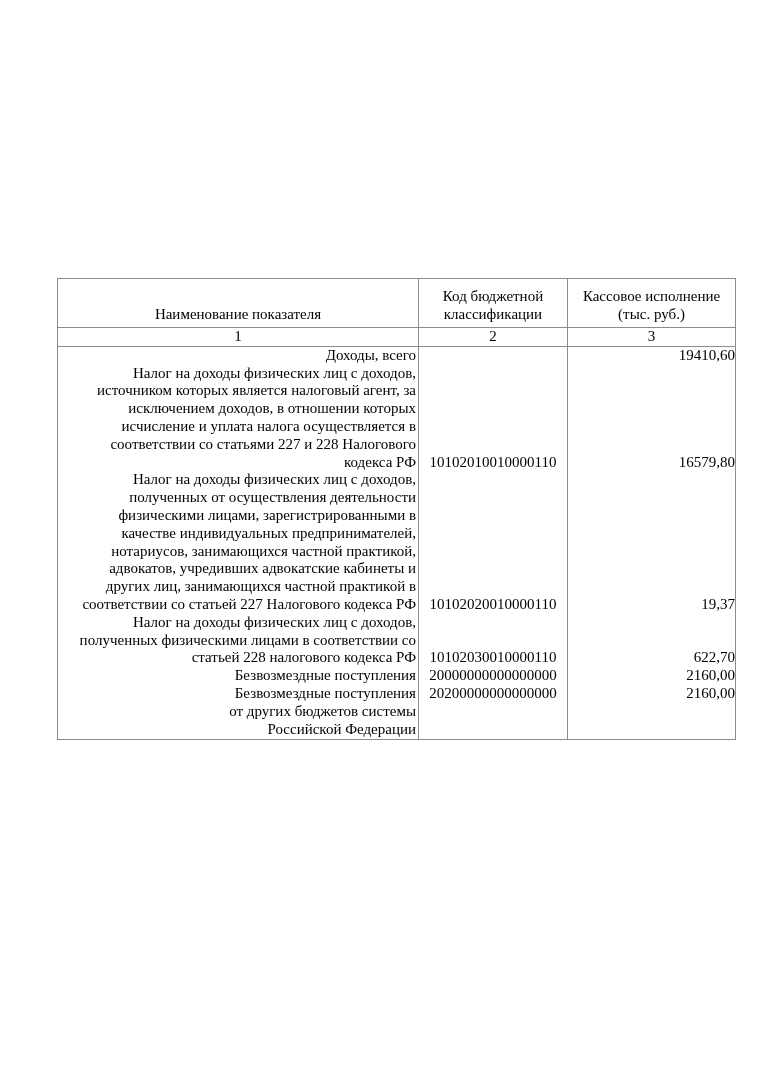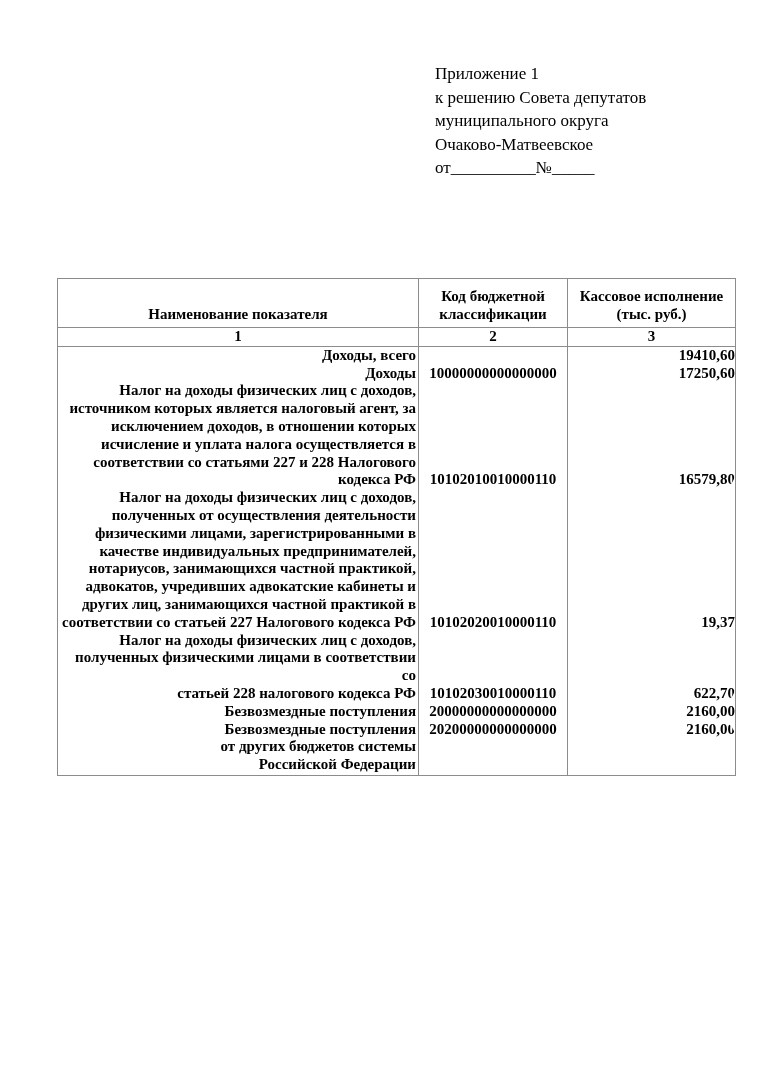--- a/index.html
+++ b/index.html
@@ -32,23 +32,22 @@
     font-size: 15px; line-height: 17.8px;
     border: 1px solid #8c8c8c;
   }
   col.w-name  { width: 361px; }
   col.w-code  { width: 149px; }
   col.w-value { width: 168px; }
 
   .budget-table th, .budget-table td {
     border-left: 1px solid #8c8c8c;
     border-right: 1px solid #8c8c8c;
-    font-weight: bold;
+    font-weight: normal;
     overflow: hidden;
-    border-radius: 16px;
   }
   .budget-table thead th { border-bottom: 1px solid #8c8c8c; }
 
   .head-row th {
     height: 49px; vertical-align: bottom; padding-bottom: 3px;
     text-align: center; white-space: pre-line;
   }
   .num-row th { height: 18px; text-align: center; vertical-align: middle; }
 
   tbody td.c-name  { text-align: right; padding-left: 4px; padding-right: 2px; white-space: pre-line; }
@@ -57,25 +56,20 @@
   tbody tr.valign-bottom td { vertical-align: bottom; }
   tbody tr.valign-top td    { vertical-align: top; }
   tbody tr:last-child td { padding-bottom: 1px; }
   .bold { font-weight: bold; }
 </style>
 </head>
 <body>
 
 <div class="page">
 
-  <div class="ref-block">Приложение 1
-к решению Совета депутатов
-муниципального округа
-Очаково-Матвеевское
-от__________№_____</div>
 
 
   <table class="budget-table">
     <colgroup>
       <col class="w-name">
       <col class="w-code">
       <col class="w-value">
     </colgroup>
     <thead>
       <tr class="head-row">
@@ -89,25 +83,20 @@
         <th>1</th>
         <th>2</th>
         <th>3</th>
       </tr>
     </thead>
     <tbody id="table-body">
         <tr class="valign-bottom">
           <td class="c-name bold">Доходы, всего</td>
           <td class="c-code bold"></td>
           <td class="c-value bold">19410,60</td>
-        </tr>
-        <tr class="valign-bottom">
-          <td class="c-name bold">Доходы</td>
-          <td class="c-code bold">10000000000000000</td>
-          <td class="c-value bold">17250,60</td>
         </tr>
         <tr class="valign-bottom">
           <td class="c-name">Налог на доходы физических лиц с доходов,
 источником которых является налоговый агент, за
 исключением доходов, в отношении которых
 исчисление и уплата налога осуществляется в
 соответствии со статьями 227 и 228 Налогового
 кодекса РФ</td>
           <td class="c-code">10102010010000110</td>
           <td class="c-value">16579,80</td>

